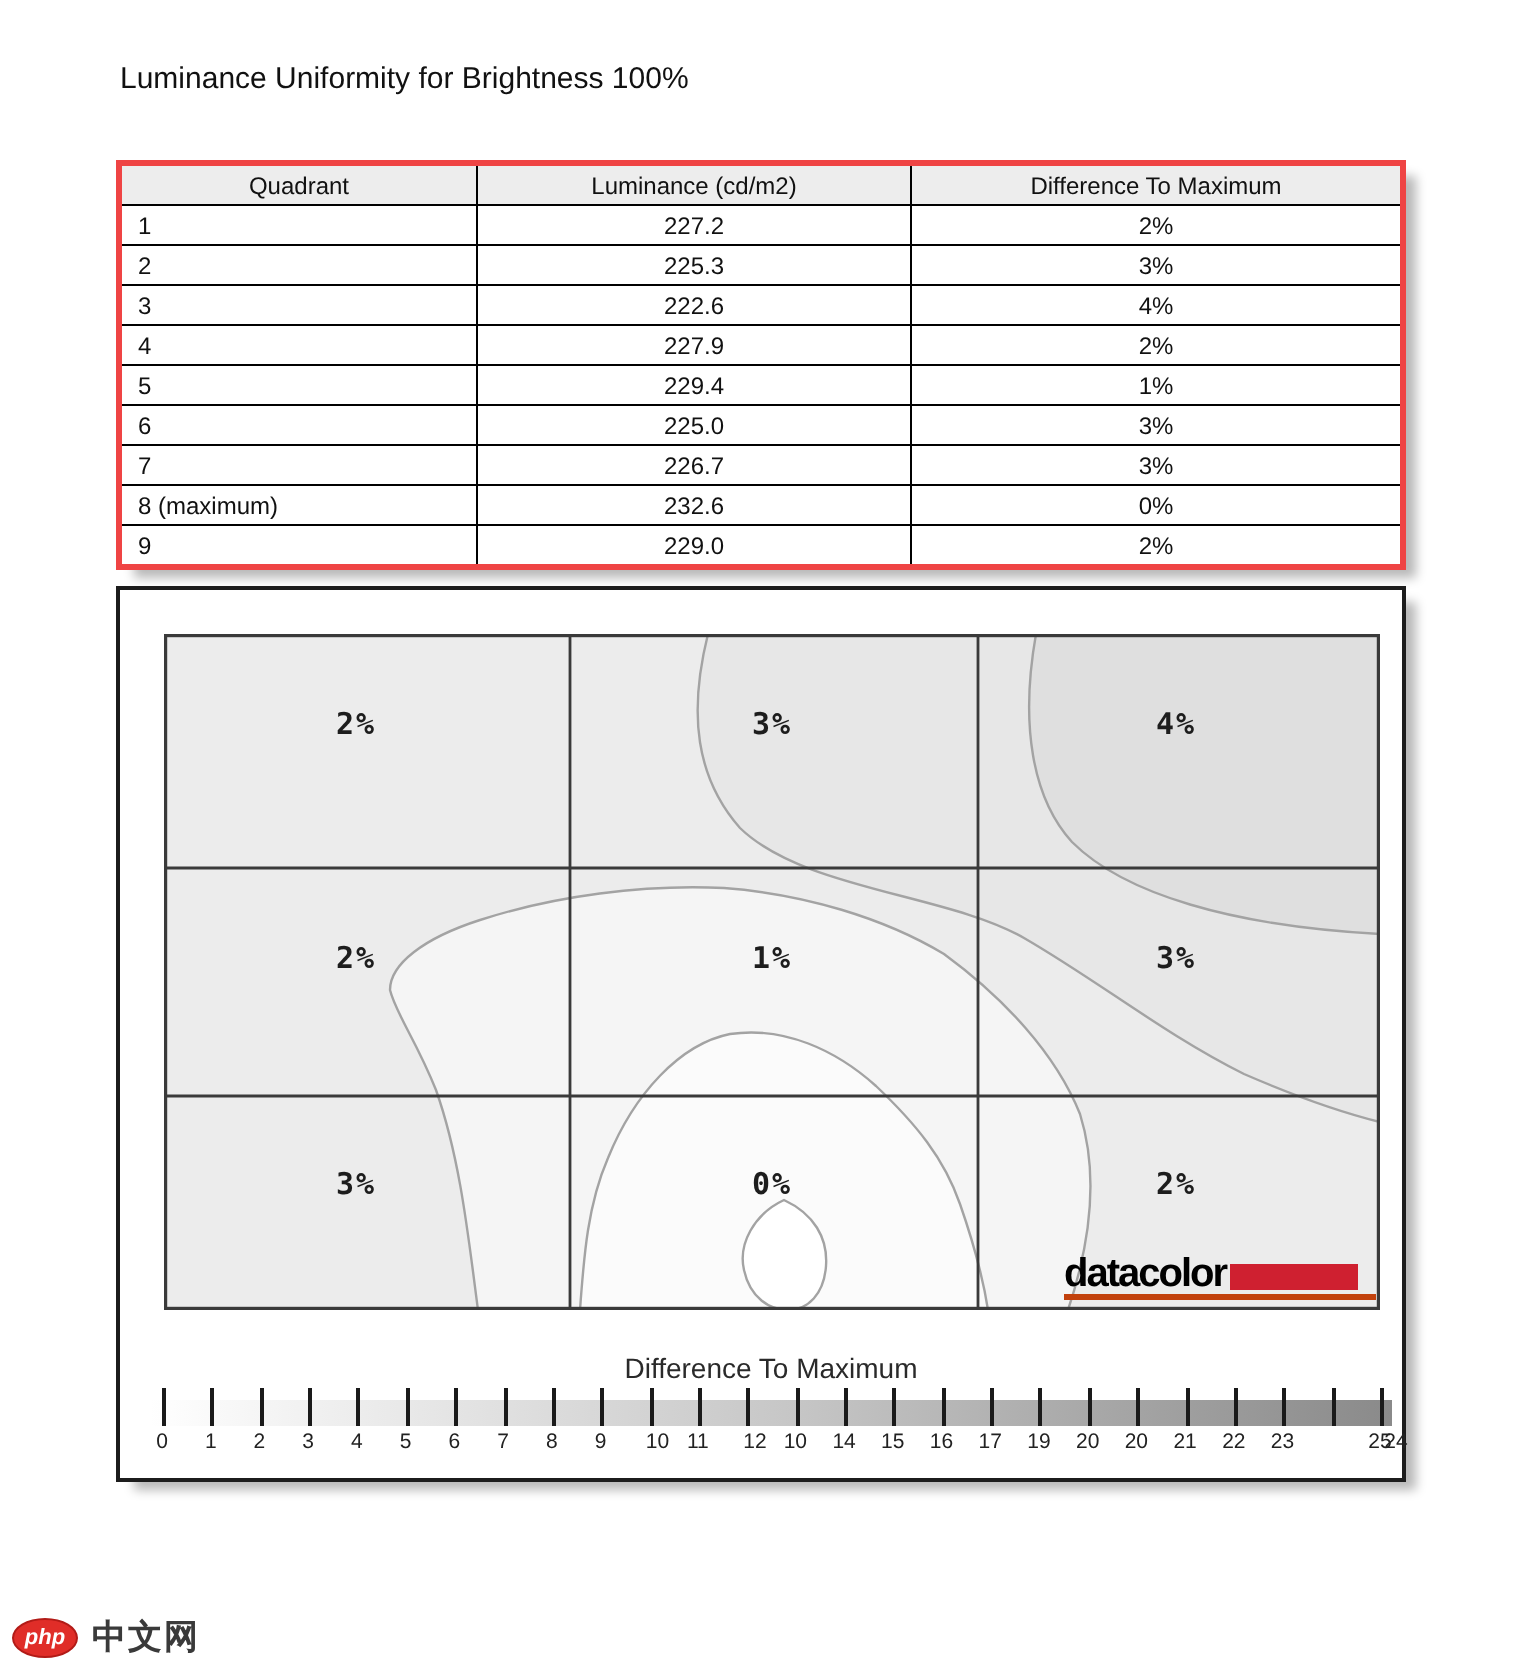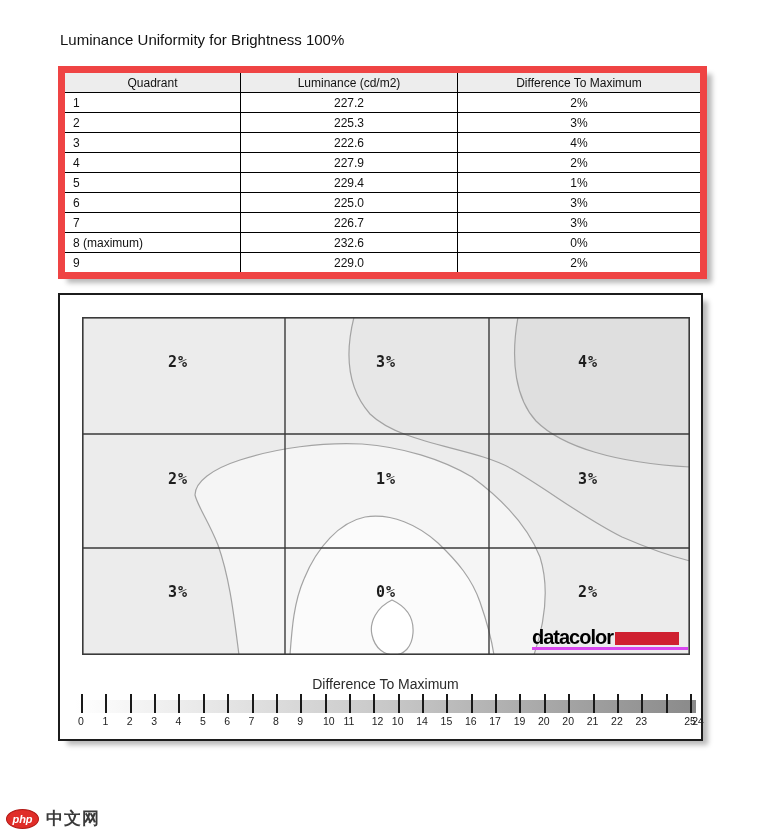--- a/index.html
+++ b/index.html
@@ -6,23 +6,23 @@
   body{
     width:758px;height:833px;position:relative;overflow:hidden;
     font-family:"Liberation Sans",sans-serif;color:#000;
   }
   
   .page-title{
     position:absolute;left:60px;top:31px;font-size:15px;color:#111;
   }
   
   .lum-table{
-    position:absolute;left:58px;top:66px;width:644px;
+    position:absolute;left:58px;top:80px;width:644px;
     border-collapse:collapse;table-layout:fixed;
-    border:7px solid #ef4444;background:#5eead4;
+    border:3px solid #ef4444;background:#5eead4;
     box-shadow:7px 6px 5px -2px #b9b9b9;
   }
   .lum-table th{
     background:#ededed;border:1px solid #000;font-weight:normal;
     font-size:12px;height:19px;padding:0;text-align:center;color:#111;
   }
   .lum-table td{
     border:1px solid #000;font-size:12px;height:19px;padding:0 0 0 0;
     text-align:center;color:#111;background:#fff;
   }
@@ -37,21 +37,21 @@
     box-shadow:7px 6px 5px -2px #b9b9b9;
   }
   .grid-svg{position:absolute;left:22px;top:22px;}
   .cell-label{
     position:absolute;transform:translate(-50%,-50%);
     font-family:"DejaVu Sans Mono",monospace;font-weight:bold;
     font-size:15px;color:#1d1d1d;white-space:nowrap;letter-spacing:1px;
   }
   
   .dc-logo{position:absolute;left:472px;top:333px;width:156px;}
-  .dc-row{display:flex;align-items:flex-end;border-bottom:3px solid #d946ef;padding-bottom:1px;}
+  .dc-row{display:flex;align-items:flex-end;border-bottom:3px solid #c2410c;padding-bottom:1px;}
   .dc-text{
     font-size:20px;font-weight:bold;letter-spacing:-1px;color:#000;
     line-height:18px;font-family:"Liberation Sans",sans-serif;
   }
   .dc-bar{width:64px;height:13px;background:#cf2030;margin-left:2px;margin-bottom:1px;}
   
   .cb-title{
     position:absolute;left:15px;top:381px;width:621px;text-align:center;
     font-size:14px;color:#2a2a2a;
   }

